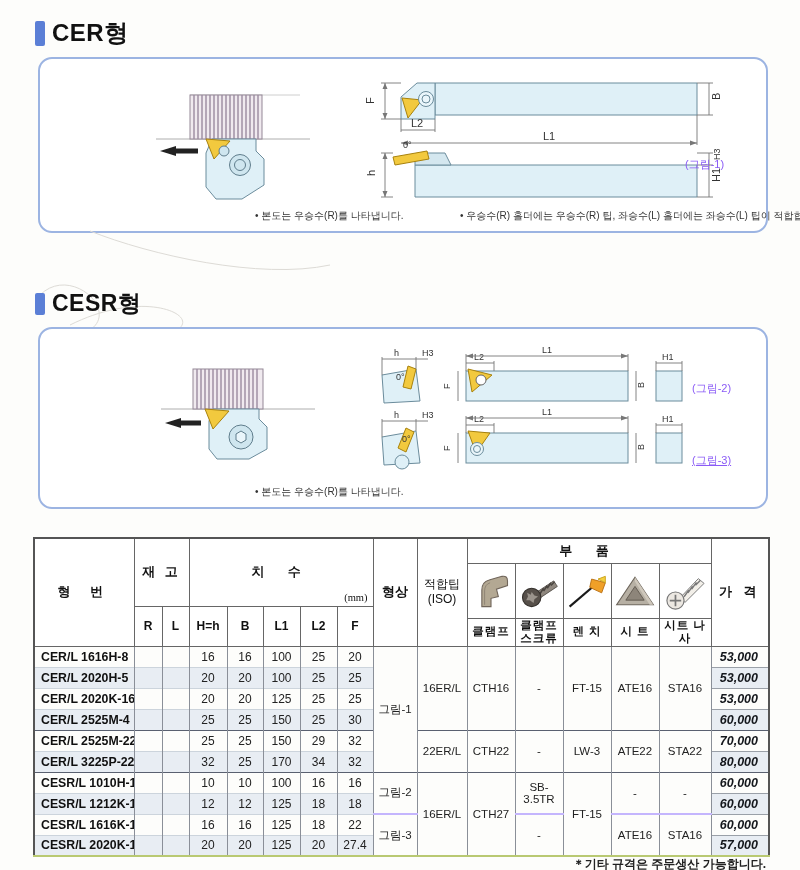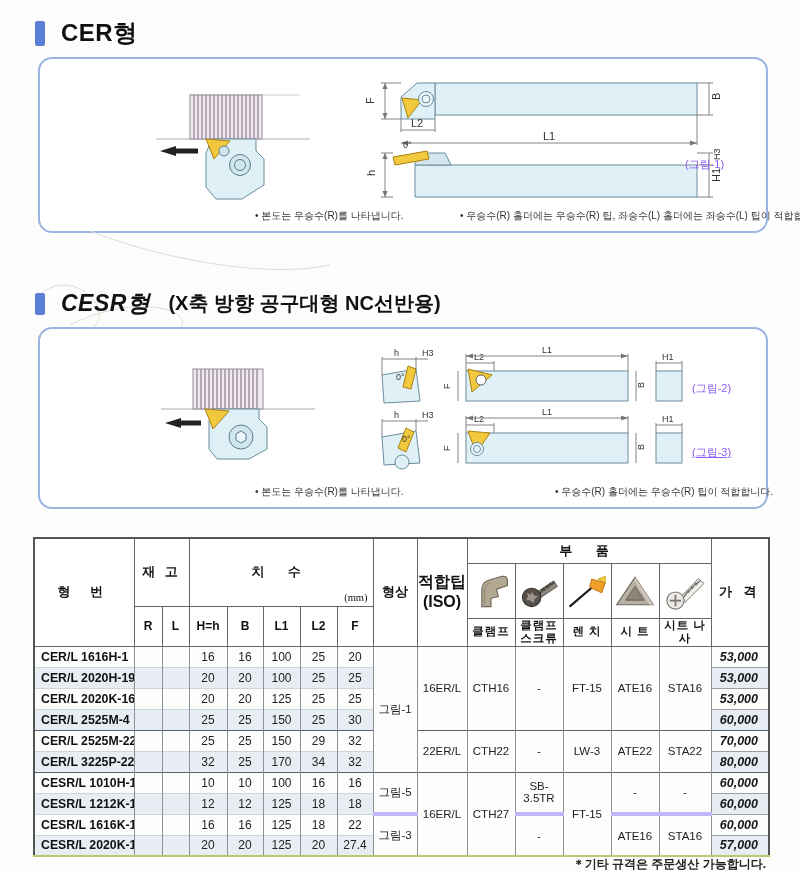--- a/index.html
+++ b/index.html
@@ -1,20 +1,20 @@
 <!DOCTYPE html>
 <html><head>
 <meta charset="utf-8">
 <style>
   html,body{margin:0;padding:0;}
   body{
     width:800px;height:870px;position:relative;background:#fdfdfb;
     font-family:"Liberation Sans",sans-serif;color:#1a1a1a;overflow:hidden;
   }
-  .sec-header{position:absolute;display:flex;align-items:center;gap:16px;}
+  .sec-header{position:absolute;display:flex;align-items:center;gap:7px;}
   .accent-bar{width:10px;height:25px;background:#5b7fd6;border-radius:2px;}
   .sec-title{font-size:24px;font-weight:bold;letter-spacing:.5px;color:#111;}
   .sec-sub{font-size:20px;font-weight:bold;color:#111;margin-left:2px;}
   .box{position:absolute;left:38px;width:726px;background:#fff;border:2px solid #9cb4e2;border-radius:14px;}
   #box1{top:57px;height:172px;}
   #box2{top:327px;height:178px;}
   .note{position:absolute;font-size:10px;color:#333;white-space:nowrap;}
   .fig-label{position:absolute;font-size:11px;color:#8b5cf6;white-space:nowrap;}
   svg{position:absolute;}
   .thin{stroke:#9a9a9a;stroke-width:.8;}
@@ -38,30 +38,30 @@
   tr.hr1{height:25px;} tr.hr2{height:43px;} tr.hr3{height:12px;} tr.hr4{height:28px;}
   tbody tr{height:21px;}
   .h-model{letter-spacing:8px;}
   .h-size{position:relative;letter-spacing:10px;font-family:Liberation Serif, serif;}
   .h-parts{letter-spacing:10px;}
   .h-price{letter-spacing:4px;}
   .h-stock{letter-spacing:3px;}
   .unit{position:absolute;right:5px;bottom:3px;font-size:10.5px;font-weight:normal;letter-spacing:0;}
   .sub-h{font-size:12px;}
   .part-h{font-size:11.5px;line-height:1.15;letter-spacing:1px;}
-  .tip-h{font-size:16px;font-weight:bold;line-height:1.25;}
+  .tip-h{font-size:12px;font-weight:normal;line-height:1.25;}
   .icon-cell{padding:1px;}
   .icon-cell svg{position:static;display:block;margin:0 auto;}
   td.model{text-align:left;padding-left:6px;font-weight:bold;font-size:12.3px;color:#101010;white-space:nowrap;}
   td.price{font-style:italic;font-weight:bold;font-size:12.5px;color:#14171c;text-align:right;padding-right:10px;
            border-top:1px solid #9aa0a8;}
   td.part{font-size:11.5px;}
   tr.stripe td{background:#e8edf3;}
   tr.gb td{border-top:1px solid #596070;}
-  td.nb{border-top:4px solid #c4b5fd;margin-top:20px;}
+  td.nb{border-top:2px solid #c4b5fd;margin-top:20px;}
   .footnote{position:absolute;right:34px;top:856px;font-size:12px;font-weight:bold;color:#222;}
 </style>
 </head>
 <body>
 
 <div class="sec-header" style="left:35px;top:17px;">
   <span class="accent-bar"></span>
   <span class="sec-title">CER형</span>
 </div>
 
@@ -131,22 +131,21 @@
   <div class="note" style="left:215px;top:150px;">• 본도는 우승수(R)를 나타냅니다.</div>
   <div class="note" style="left:420px;top:150px;">• 우승수(R) 홀더에는 우승수(R) 팁, 좌승수(L) 홀더에는 좌승수(L) 팁이 적합합니다.</div>
 </div>
 
 <svg width="420" height="110" viewBox="0 0 420 110" style="left:30px;top:225px;">
   <path class="artifact" d="M60 6 C120 30 230 55 300 40 M40 100 C120 60 180 95 140 108 M10 70 C40 40 90 85 60 105"></path>
 </svg>
 
 <div class="sec-header" style="left:35px;top:288px;">
   <span class="accent-bar" style="height:22px;"></span>
-  <span class="sec-title" style="font-size:23px;font-style:italic;">CESR형</span>
-  <span class="sec-sub">(X축 방향 공구대형 NC선반용)</span>
+  <span class="sec-title" style="font-size:23px;">CESR형</span>
 </div>
 
 <div class="box" id="box2">
 
   <svg width="170" height="130" viewBox="0 0 170 130" style="left:115px;top:20px;">
     <line x1="6" y1="60" x2="160" y2="60" class="thin"></line>
     <rect x="38" y="20" width="70" height="40" class="rodbg"></rect>
     <path class="threads" d="M42 20V60M46 20V60M50 20V60M54 20V60M58 20V60M62 20V60M66 20V60M70 20V60M74 20V60M78 20V60M82 20V60M86 20V60M90 20V60M94 20V60M98 20V60M102 20V60"></path>
     <polygon class="arrow" points="10,74 26,69 26,79"></polygon>
     <rect x="26" y="71.5" width="20" height="5" fill="#222"></rect>
@@ -217,23 +216,22 @@
     <line x1="266" y1="88" x2="266" y2="118" class="dl"></line>
     <text class="lab9" x="274" y="105" transform="rotate(-90 274 105)">B</text>
     <rect x="286" y="88" width="26" height="30" class="shape"></rect>
     <line x1="286" y1="80" x2="312" y2="80" class="dl"></line>
       <line x1="286" y1="88" x2="286" y2="78" class="dl"></line>
       <line x1="312" y1="88" x2="312" y2="78" class="dl"></line>
     <text class="lab9" x="292" y="77">H1</text>
   </svg>
 
   <div class="fig-label" style="left:652px;top:52px;">(그림-2)</div>
-  <div class="fig-label" style="left:652px;top:116px;text-decoration:underline;">(그림-3)</div>
+  <div class="fig-label" style="left:652px;top:124px;text-decoration:underline;">(그림-3)</div>
   <div class="note" style="left:215px;top:156px;">• 본도는 우승수(R)를 나타냅니다.</div>
-  <div class="note" style="left:515px;top:156px;">• 우승수(R) 홀더에는 우승수(R) 팁이 적합합니다.</div>
 </div>
 
 <table>
   <colgroup>
     <col style="width:100px">
       <col style="width:28px">
       <col style="width:27px">
     <col style="width:38px">
       <col style="width:36px">
       <col style="width:37px">
@@ -317,39 +315,39 @@
         <div>클램프</div>
         <div>스크류</div>
       </th>
       <th class="part-h">렌 치</th>
       <th class="part-h">시 트</th>
       <th class="part-h">시트 나사</th>
     </tr>
   </thead>
   <tbody>
     <tr>
-      <td class="model">CER/L 1616H-1</td>
+      <td class="model">CER/L 1616H-8</td>
       <td></td>
         <td></td>
       <td>16</td>
       <td>16</td>
       <td>100</td>
       <td>25</td>
       <td>20</td>
       <td rowspan="6" class="part">그림-1</td>
       <td rowspan="4" class="part">16ER/L</td>
       <td rowspan="4" class="part">CTH16</td>
       <td rowspan="4" class="part">-</td>
       <td rowspan="4" class="part">FT-15</td>
       <td rowspan="4" class="part">ATE16</td>
       <td rowspan="4" class="part">STA16</td>
       <td class="price">53,000</td>
     </tr>
     <tr class="stripe">
-      <td class="model">CER/L 2020H-19</td>
+      <td class="model">CER/L 2020H-5</td>
       <td></td>
         <td></td>
       <td>20</td>
       <td>20</td>
       <td>100</td>
       <td>25</td>
       <td>25</td>
       <td class="price">53,000</td>
     </tr>
     <tr>
@@ -404,21 +402,21 @@
     </tr>
     <tr class="gb">
       <td class="model">CESR/L 1010H-16</td>
       <td></td>
         <td></td>
       <td>10</td>
       <td>10</td>
       <td>100</td>
       <td>16</td>
       <td>16</td>
-      <td rowspan="2" class="part">그림-5</td>
+      <td rowspan="2" class="part">그림-2</td>
       <td rowspan="4" class="part">16ER/L</td>
       <td rowspan="4" class="part">CTH27</td>
       <td rowspan="2" class="part">SB-3.5TR</td>
       <td rowspan="4" class="part">FT-15</td>
       <td rowspan="2" class="part">-</td>
       <td rowspan="2" class="part">-</td>
       <td class="price">60,000</td>
     </tr>
     <tr class="stripe">
       <td class="model">CESR/L 1212K-16</td>

